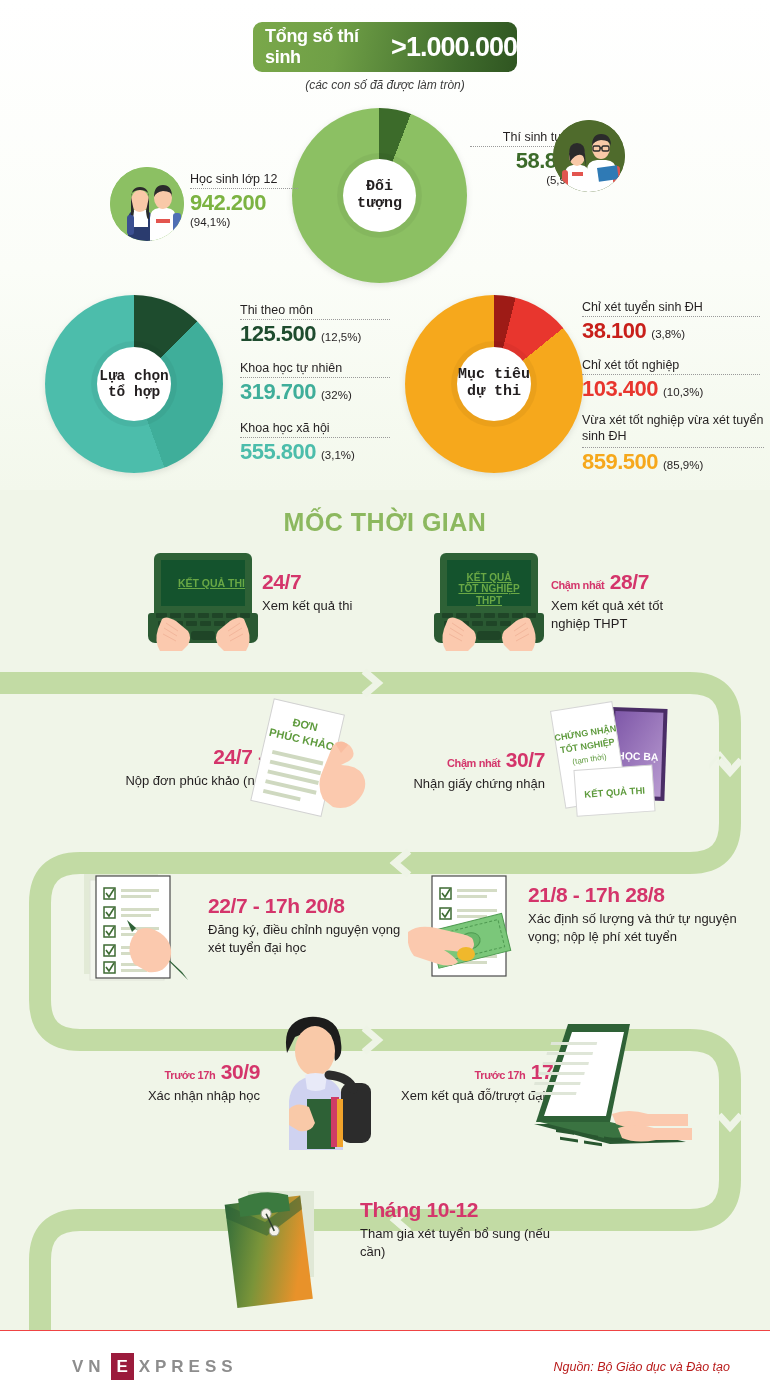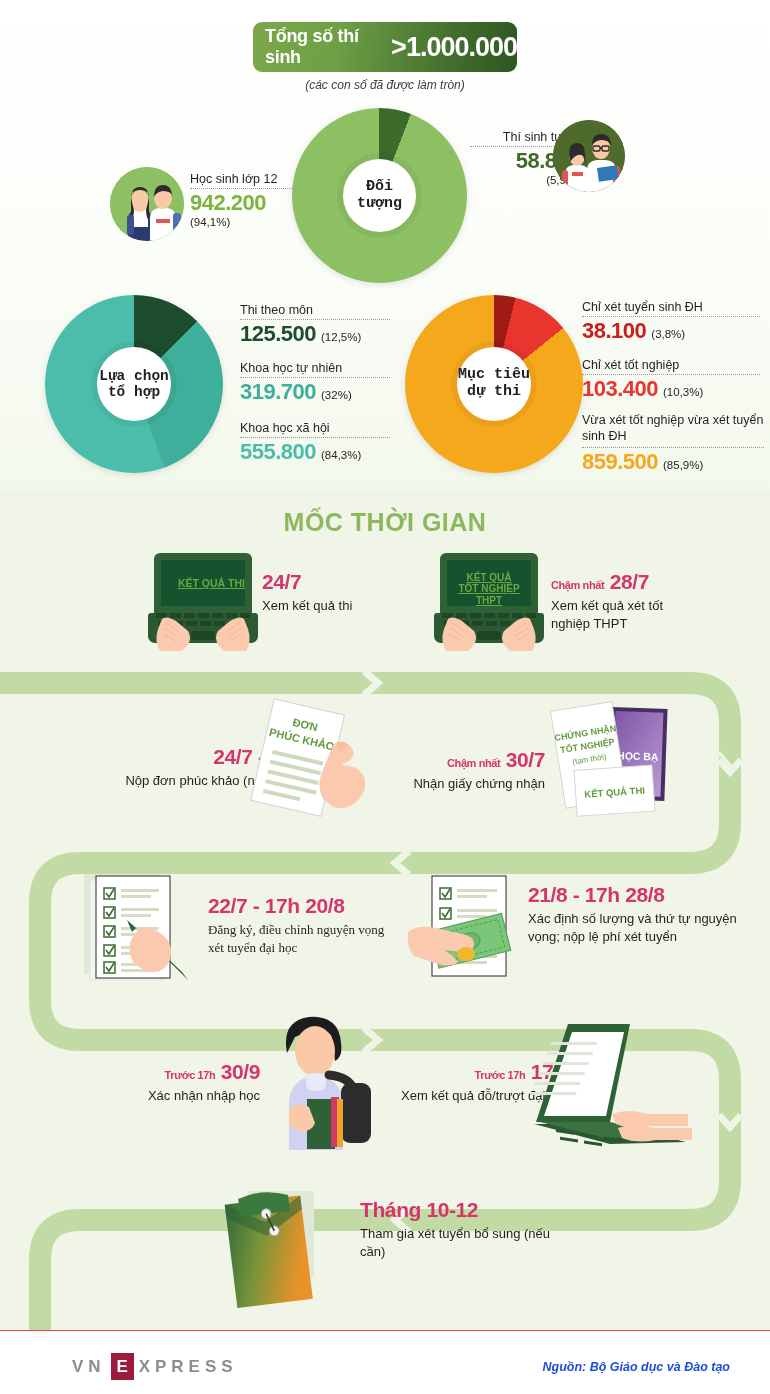--- a/index.html
+++ b/index.html
@@ -129,21 +129,21 @@
     position:absolute; left:0; top:1330px; width:770px; height:64px;
     background:#ffffff; border-top:1px solid #ef4444;
   }
   #logo{ position:absolute; left:72px; top:22px; display:flex; align-items:center; gap:2px;}
   #logo .vn, #logo .xp{ font-size:17px; letter-spacing:5px; color:#8d8d8d; font-weight:bold;}
   #logo .ebox{
     width:23px; height:27px; background:#9b1b3c; color:#fff; font-size:17px; font-weight:bold;
     display:flex; align-items:center; justify-content:center; margin:0 3px;
   }
   #source{
-    position:absolute; right:40px; top:29px; font-size:12.5px; font-style:italic; color:#1d4ed8;font-weight:bold;
+    position:absolute; right:40px; top:29px; font-size:12.5px; font-style:italic; color:#b91c1c;
   }
 </style>
 </head>
 <body>
 
 <div id="stats-section">
 
   <div id="header-pill">
     <span class="lbl">Tổng số thí sinh</span>
     <span class="num">&gt;1.000.000</span>
@@ -239,21 +239,21 @@
       <span class="val" style="color:#3fae9a;">319.700</span>
       <span class="pct">(32%)</span>
     </div>
   </div>
 
   <div class="callout" style="left:240px; top:421px; width:150px;">
     <div class="ttl">Khoa học xã hội</div>
     <div class="dots"></div>
     <div class="valrow">
       <span class="val" style="color:#4cbdab;">555.800</span>
-      <span class="pct">(84,3%)</span>
+      <span class="pct">(3,1%)</span>
     </div>
   </div>
 
   <div class="donut" id="donut-muctieu">
     <div class="hole">
       <span>Mục tiêu</span>
       <span>dự thi</span>
     </div>
   </div>
 
@@ -489,21 +489,21 @@
         <rect x="43" y="95" width="38" height="3"></rect>
           <rect x="43" y="101" width="26" height="3"></rect>
       </g>
       <path d="M52 55 L104 104 L110 112 L104 106 Z" fill="#2e6136"></path>
       <path d="M49 52 L58 60 L54 64 Z" fill="#2e6136"></path>
       <path d="M60 62 Q72 56 86 68 Q96 78 92 92 Q86 106 70 104 L56 96 Q48 82 54 70 Z" fill="#fbc9ae"></path>
     </svg>
   </div>
   <div class="tl-item" style="left:208px; top:393px; width:220px;margin-top:11px;">
     <div class="tl-date">22/7 - 17h 20/8</div>
-    <div class="tl-desc" style="max-width:195px;font-family:Liberation Serif, serif;">Đăng ký, điều chỉnh nguyện vọng xét tuyển đại học</div>
+    <div class="tl-desc" style="max-width:195px;">Đăng ký, điều chỉnh nguyện vọng xét tuyển đại học</div>
   </div>
 
   <div style="position:absolute; left:408px; top:382px; width:120px; height:110px;">
     <svg width="120" height="110" viewBox="0 0 120 110">
       <rect x="24" y="4" width="74" height="100" fill="#ffffff" stroke="#4a4a4a" stroke-width="1.2"></rect>
       <g>
         <g transform="translate(32,16)">
             <rect width="11" height="11" fill="none" stroke="#3e6b33" stroke-width="1.5"></rect>
             <path d="M2 5 L5 9 L10 1" fill="none" stroke="#3e6b33" stroke-width="1.6"></path>
           </g>

